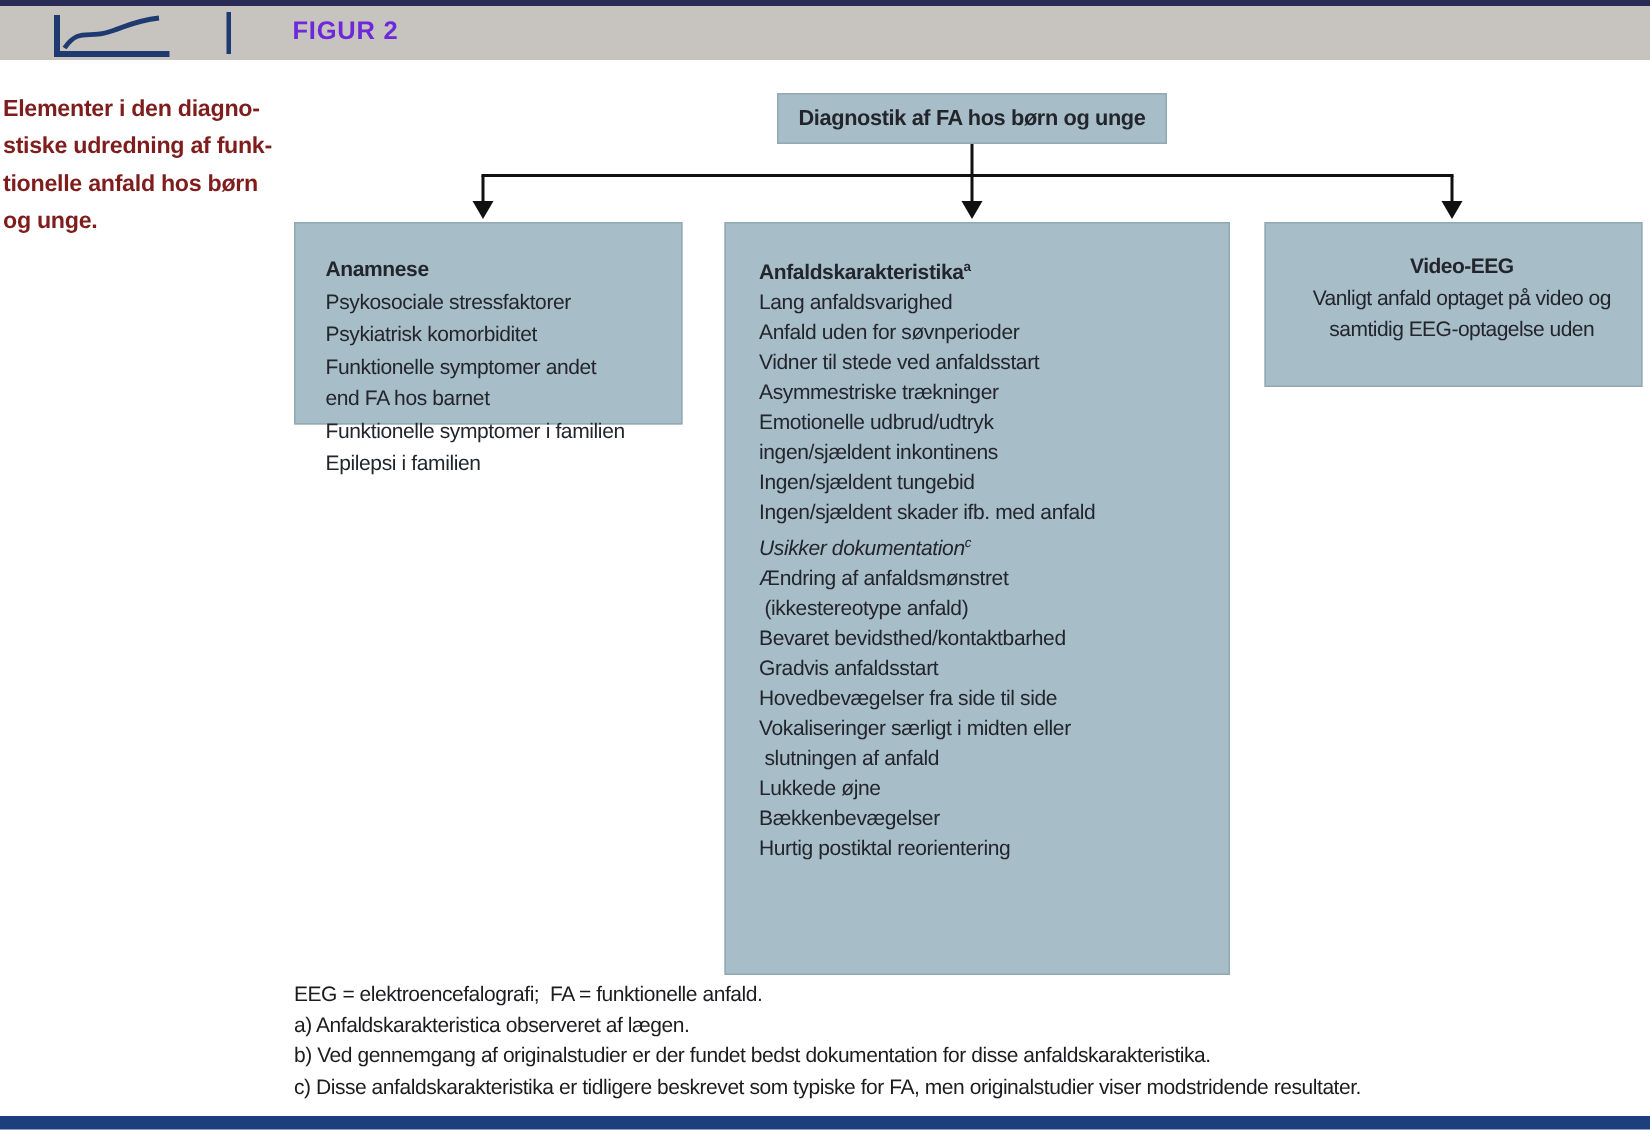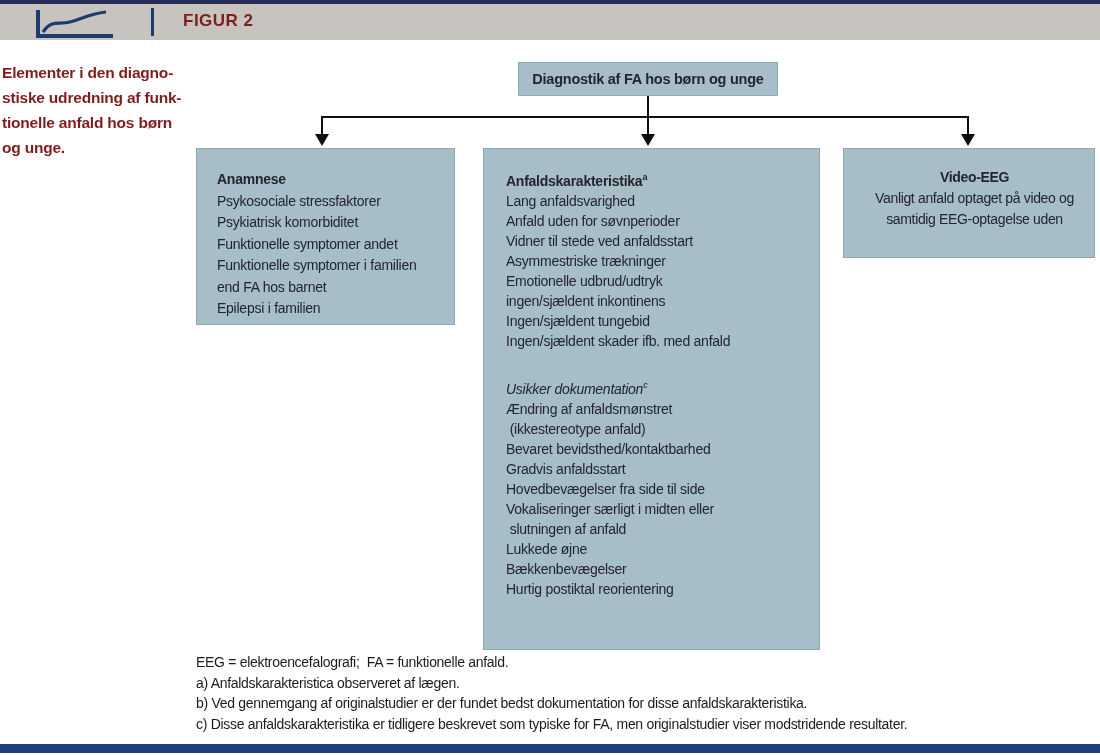--- a/index.html
+++ b/index.html
@@ -8,42 +8,42 @@
     font-family:"Liberation Sans",sans-serif;
   }
   
   .top-rule{position:absolute;left:0;top:0;width:1100px;height:4px;background:#272b55;}
   .bottom-rule{position:absolute;left:0;top:744px;width:1100px;height:9px;background:#1e3f7e;}
   
   .header-bar{position:absolute;left:0;top:4px;width:1100px;height:36px;background:#c7c3bf;}
   .header-icon{position:absolute;left:34px;top:5px;width:82px;height:30px;}
   .header-divider{position:absolute;left:151px;top:4px;width:3px;height:28px;background:#1f3a70;}
   .figure-label{
-    position:absolute;left:183px;top:7px;font-size:17px;font-weight:bold;color:#7f1d1d;
+    position:absolute;left:195px;top:7px;font-size:17px;font-weight:bold;color:#6d28d9;
     letter-spacing:0.5px;
   }
   
   .caption{position:absolute;left:2px;top:60px;width:200px;color:#7f1d1d;
     font-size:15.5px;font-weight:bold;letter-spacing:-0.2px;}
   .caption div{line-height:25px;white-space:nowrap;}
   
   .box{position:absolute;background:#a7bdc7;border:1px solid #90a9b4;
     color:#23252d;font-size:14px;letter-spacing:-0.25px;box-sizing:border-box;}
   .box .bline{white-space:pre;line-height:20px;}
   .root-box{left:518px;top:62px;width:260px;height:34px;
     display:flex;align-items:center;justify-content:center;
     font-weight:bold;font-size:14.5px;white-space:nowrap;}
-  .box-anamnese{left:196px;top:148px;width:259px;height:177px;padding:20px 8px 15px 20px;}
+  .box-anamnese{left:196px;top:148px;width:259px;height:135px;padding:20px 8px 15px 20px;}
   .box-anamnese .bline{line-height:21.5px;}
   .box-center{left:483px;top:148px;width:337px;height:502px;padding:22px 8px 0 22px;}
   .box-video{left:843px;top:148px;width:252px;height:110px;padding:18px 5px 0 16px;letter-spacing:-0.35px;text-align:center;}
   .box-video .bline{line-height:21px;}
   .btitle{font-weight:bold;}
   .bitalic{font-style:italic;}
-  .sect2-heading{margin-top:28px;}
+  .sect2-heading{margin-top:4px;}
   sup{font-size:9px;line-height:0;}
   
   .conn{position:absolute;background:#101010;}
   .arrowhead{position:absolute;width:0;height:0;
     border-left:7px solid transparent;border-right:7px solid transparent;
     border-top:12px solid #101010;}
   
   .footnotes{position:absolute;left:196px;top:652px;color:#1c1c20;
     font-size:14px;letter-spacing:-0.3px;}
   .footnotes div{line-height:20.7px;white-space:pre;}
@@ -80,22 +80,22 @@
   <div class="conn" style="left:967px;top:117px;width:2px;height:18px;"></div>
   <div class="arrowhead" style="left:315px;top:134px;"></div>
   <div class="arrowhead" style="left:641px;top:134px;"></div>
   <div class="arrowhead" style="left:961px;top:134px;"></div>
 
   <div class="box box-anamnese">
     <div class="bline btitle">Anamnese</div>
     <div class="bline">Psykosociale stressfaktorer</div>
     <div class="bline">Psykiatrisk komorbiditet</div>
     <div class="bline">Funktionelle symptomer andet</div>
+    <div class="bline">end FA hos barnet</div>
     <div class="bline">Funktionelle symptomer i familien</div>
-    <div class="bline">end FA hos barnet</div>
     <div class="bline">Epilepsi i familien</div>
   </div>
 
   <div class="box box-center">
     <div class="bline btitle"><span>Anfaldskarakteristika</span><sup>a</sup></div>
     <div class="bline">Lang anfaldsvarighed</div>
     <div class="bline">Anfald uden for søvnperioder</div>
     <div class="bline">Vidner til stede ved anfaldsstart</div>
     <div class="bline">Asymmestriske trækninger</div>
     <div class="bline">Emotionelle udbrud/udtryk</div>

